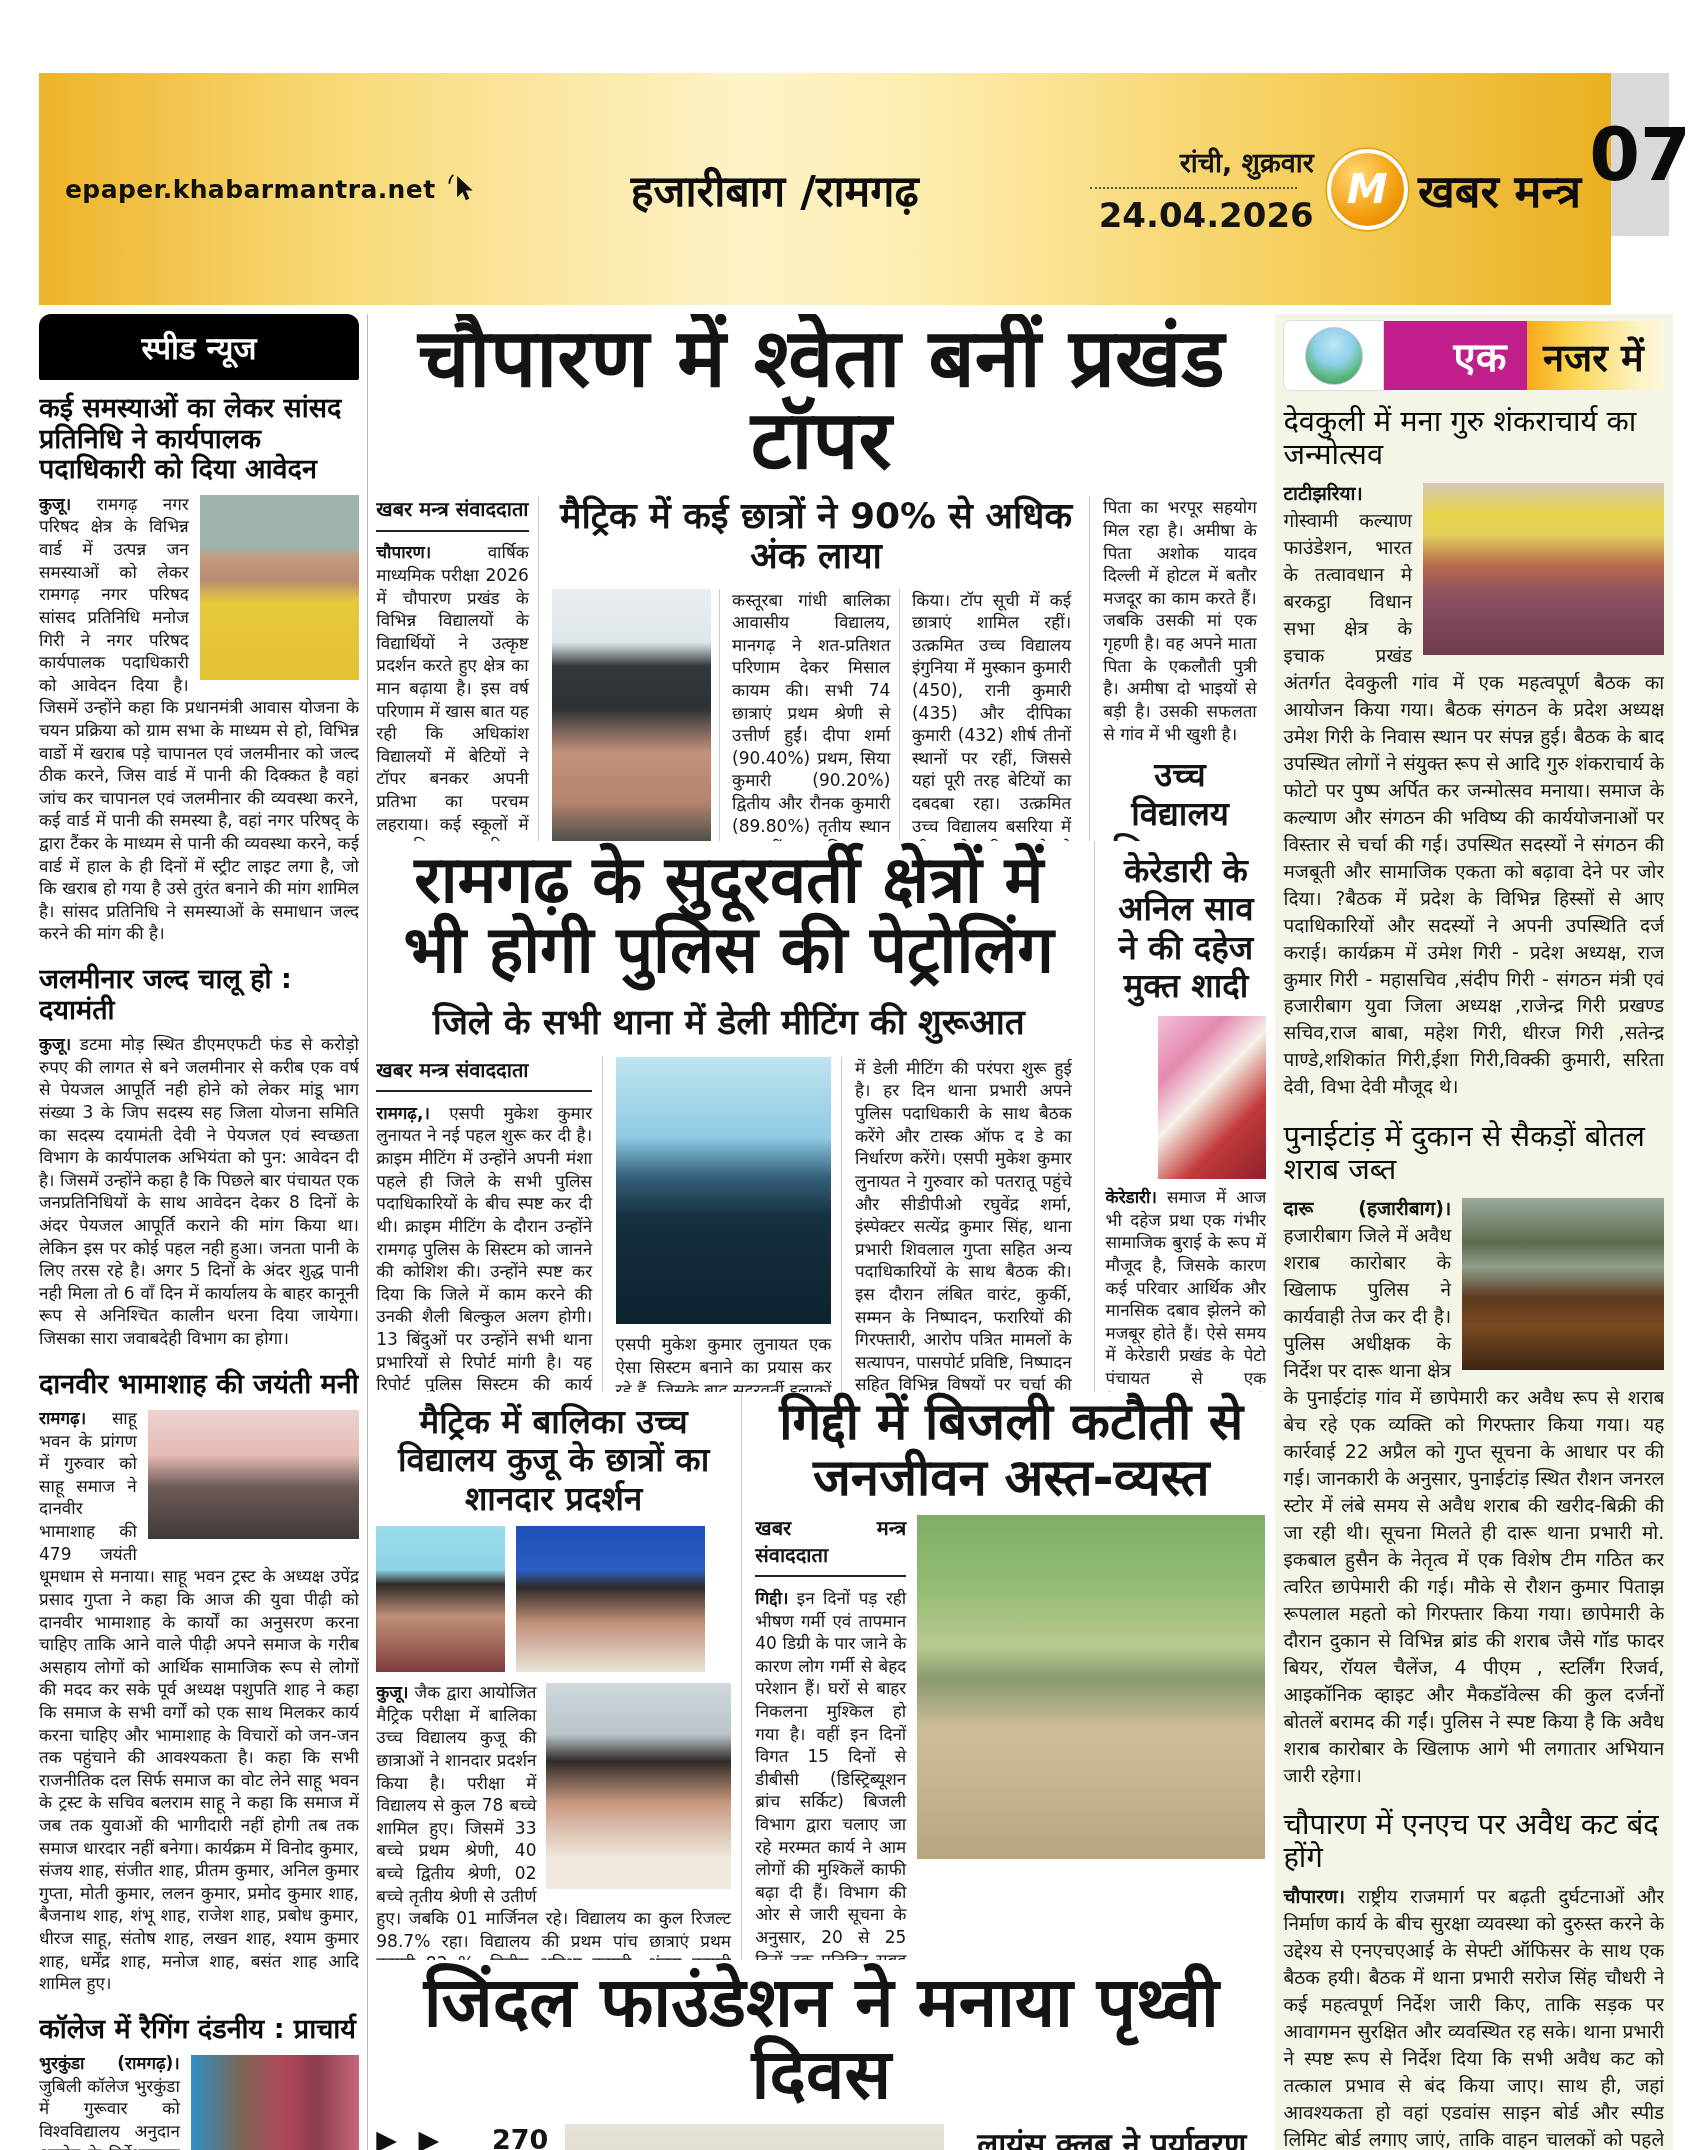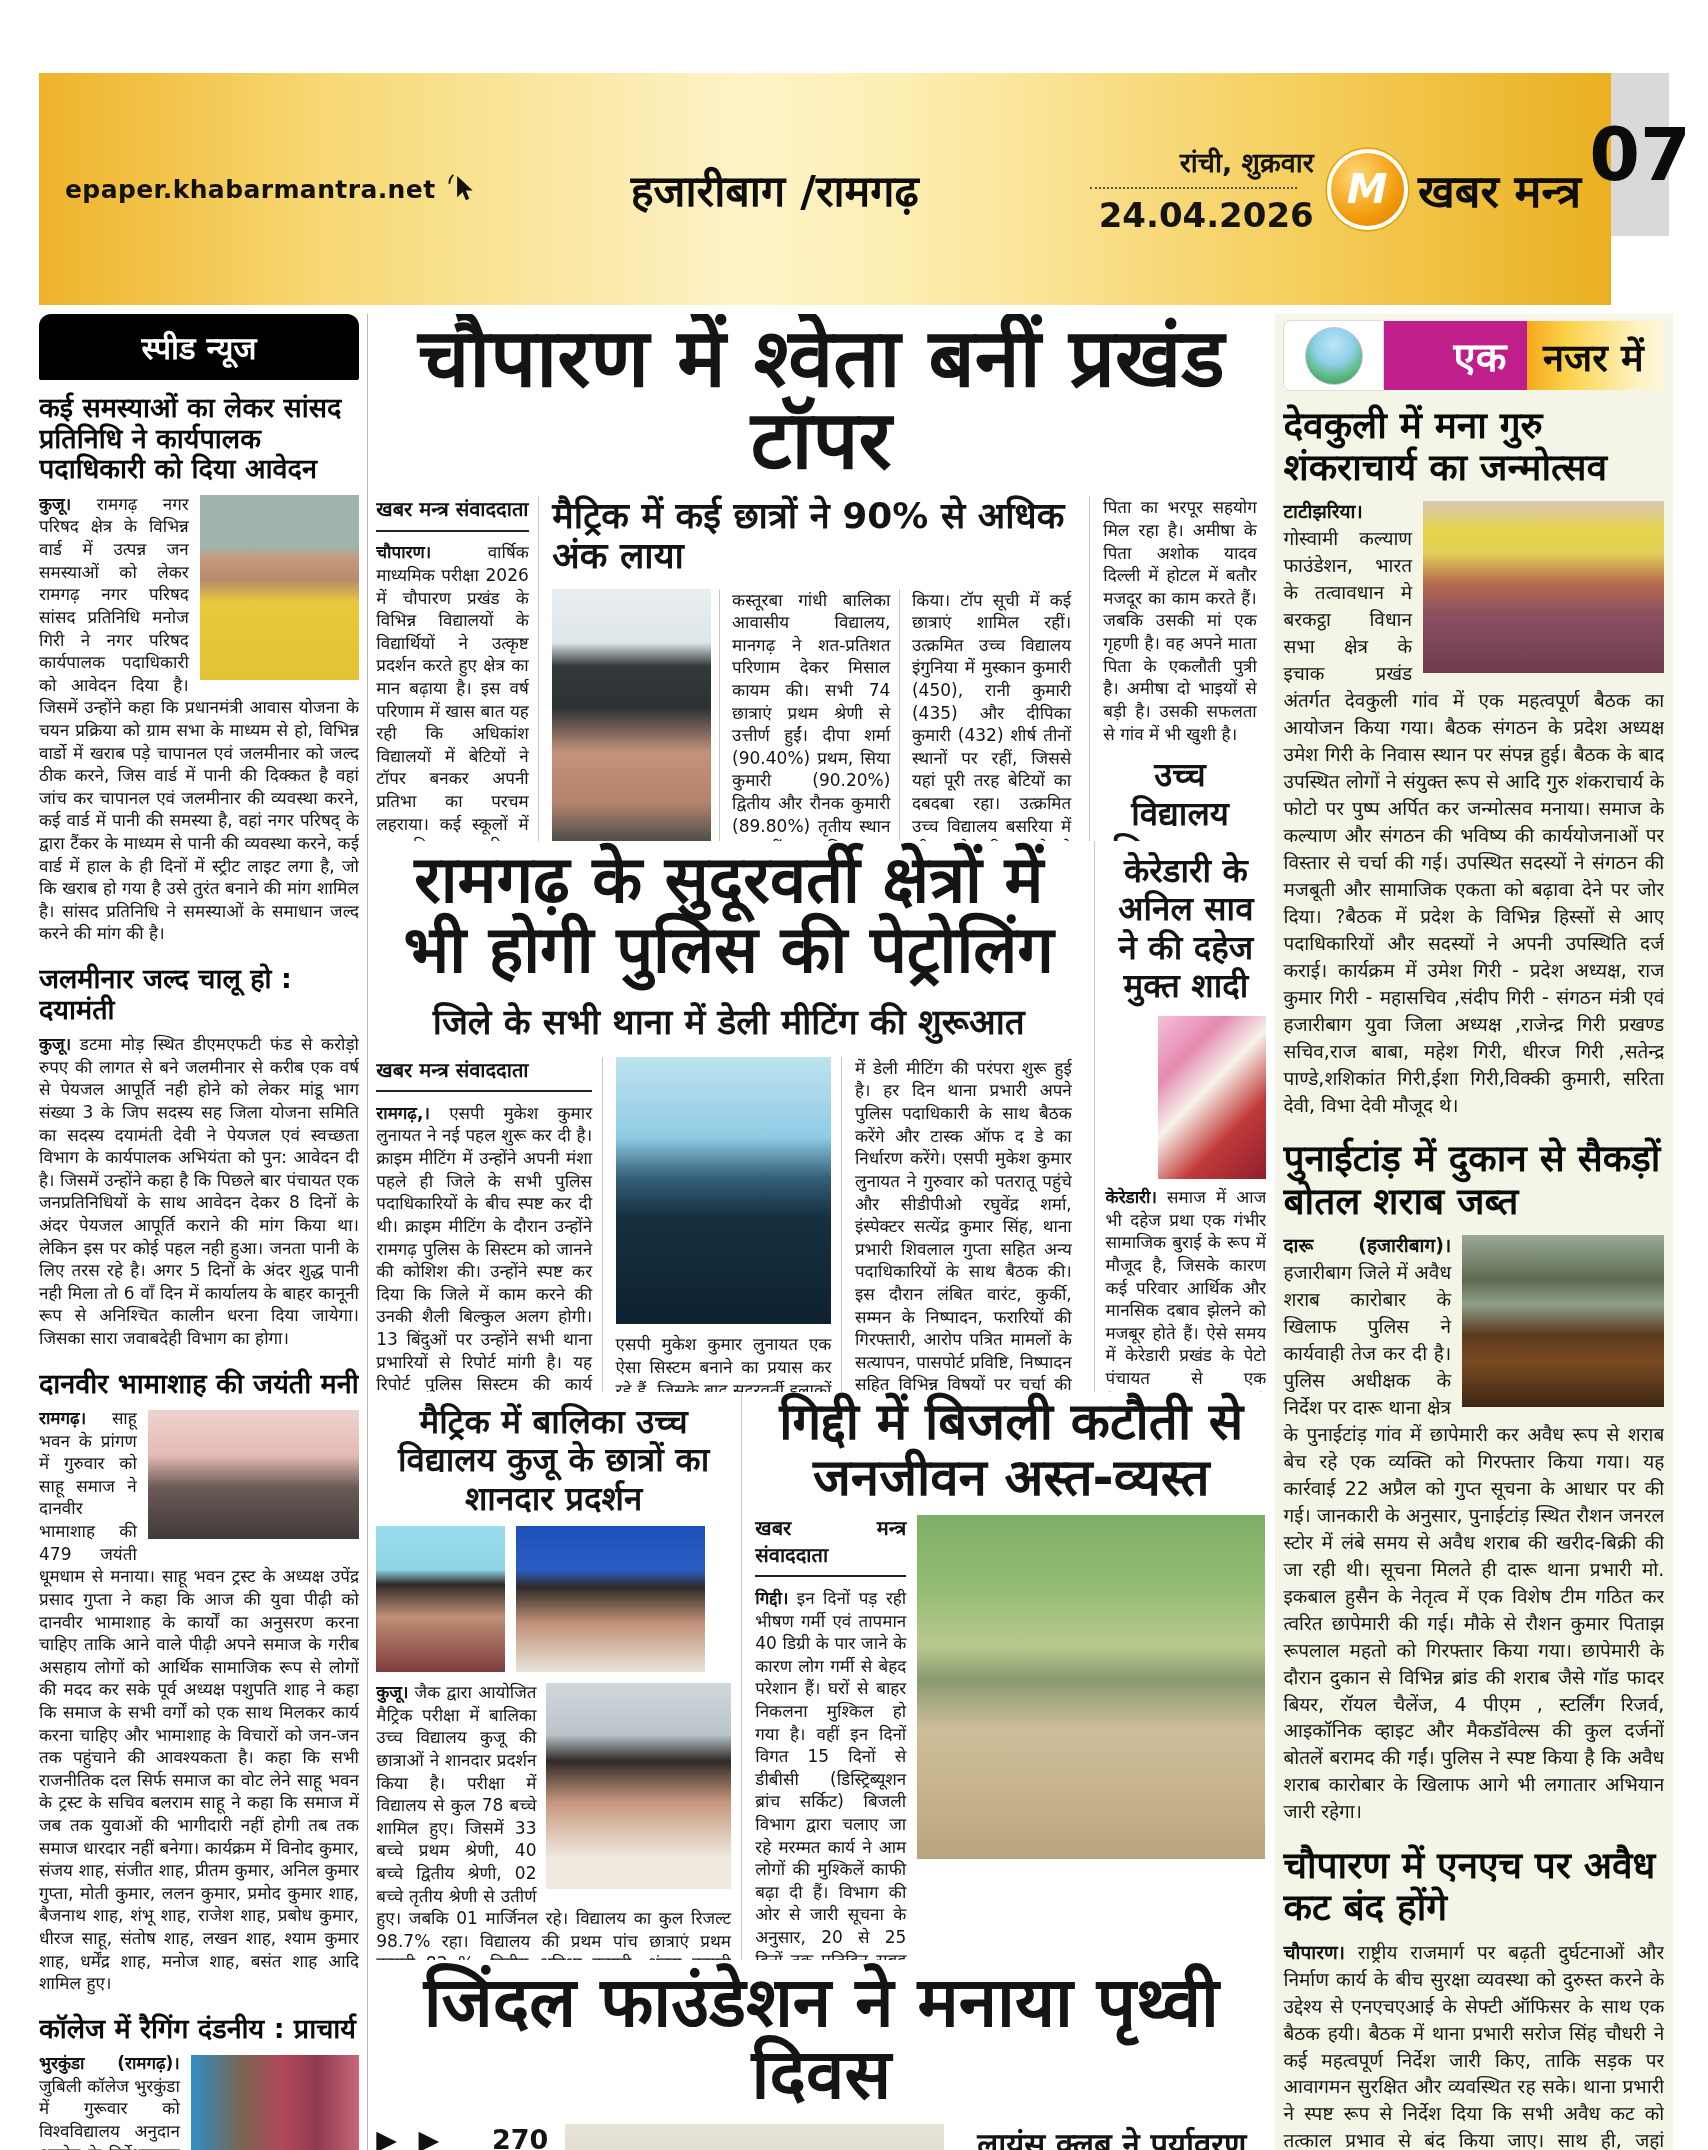--- a/index.html
+++ b/index.html
@@ -54,21 +54,21 @@
   .ph-ragging{width:168px;height:129px;background:
      linear-gradient(90deg,#2e8fc4 0%,#7a6552 30%,#b0485a 55%,#8e3b4e 75%,#c7667a 100%);}
 
   
   .band{overflow:hidden;}
   .top-story{height:527px;}
   .top-headline{font-size:81px;font-weight:800;text-align:center;line-height:1.02;margin:2.6px 0 14.6px;}
   .ts-grid{display:grid;grid-template-columns:163px 538px 163px;column-gap:13px;}
   .ts-col{border-right:0.9px solid #c8c8c8;padding-right:9.5px;}
   .ts-col:last-child{border-right:none;}
-  .top-subhead{font-size:36px;font-weight:800;line-height:1.1;margin-bottom:13px;}
+  .top-subhead{font-size:36px;font-weight:800;text-align:center;line-height:1.1;margin-bottom:13px;}
   .ts-inner{display:grid;grid-template-columns:1fr 1fr 1fr;column-gap:12px;}
   .ts-icol{border-right:0.9px solid #c8c8c8;padding-right:8.6px;}
   .ts-icol:last-child{border-right:none;}
   .ph-shweta{float:none;width:100%;height:297px;margin:0 0 8.6px 0;background:
      linear-gradient(180deg,#e9eef1 0%,#dfe6ea 18%,#33383b 26%,#2c3134 40%,#c2927a 55%,#b3836c 72%,#27393c 90%);}
   .h3-sub{font-size:33px;font-weight:800;line-height:1.16;margin:11.2px 0 7.7px;text-align:center;}
 
   .row2{height:551px;display:grid;grid-template-columns:705px 172px;column-gap:13px;}
   .police-headline{font-size:65px;font-weight:800;line-height:1.08;text-align:center;margin:4.3px 0 11.2px;}
   .police-subhead{font-size:35px;font-weight:800;text-align:center;margin-bottom:13px;}
@@ -109,21 +109,21 @@
   .en-iconbox{width:99px;height:69px;background:#fff;border:1.3px solid #ddd;border-radius:7.7px 0 0 7.7px;
     display:flex;align-items:center;justify-content:center;}
   .globe{width:56px;height:56px;border-radius:50%;background:
     radial-gradient(circle at 50% 30%,#bfe6f5 0%,#8fd0ea 40%,#58b779 70%,#2e8b57 100%);
     border:1.7px solid #d7b9e0;}
   .en-badge{width:95px;height:69px;background:#c01f8b;color:#fff;font-size:40px;font-weight:800;
     display:flex;align-items:center;justify-content:center;padding-left:48px;}
   .en-title{flex:1;height:69px;background:linear-gradient(90deg,#f6a81c 0%,#fbd34c 30%,#fdf2c0 80%,#fdf7dd 100%);
     display:flex;align-items:center;padding-left:15.5px;font-size:38px;font-weight:800;color:#0d0d0d;}
   .rc-art{overflow:hidden;margin-bottom:17px;}
-  .rc-h2{font-size:37px;font-weight:700;line-height:1.15;margin:2.6px 0 8.6px;color:#0a0a0a;}
+  .rc-h2{font-size:29px;font-weight:400;line-height:1.15;margin:2.6px 0 8.6px;color:#0a0a0a;}
   .ph-devkuli{width:241px;height:172px;background:
      linear-gradient(180deg,#d9c9b8 0%,#e8d44a 18%,#e2cf58 30%,#b86a4e 48%,#8c4f62 66%,#6e3c50 100%);}
   .ph-liquor{width:202px;height:172px;background:
      linear-gradient(180deg,#9aa99a 0%,#5d6b4f 26%,#8e9f8a 40%,#5c3a1e 58%,#7a4a22 74%,#3d2613 100%);}
 </style>
 </head>
 <body>
 
 <div class="page">
 

